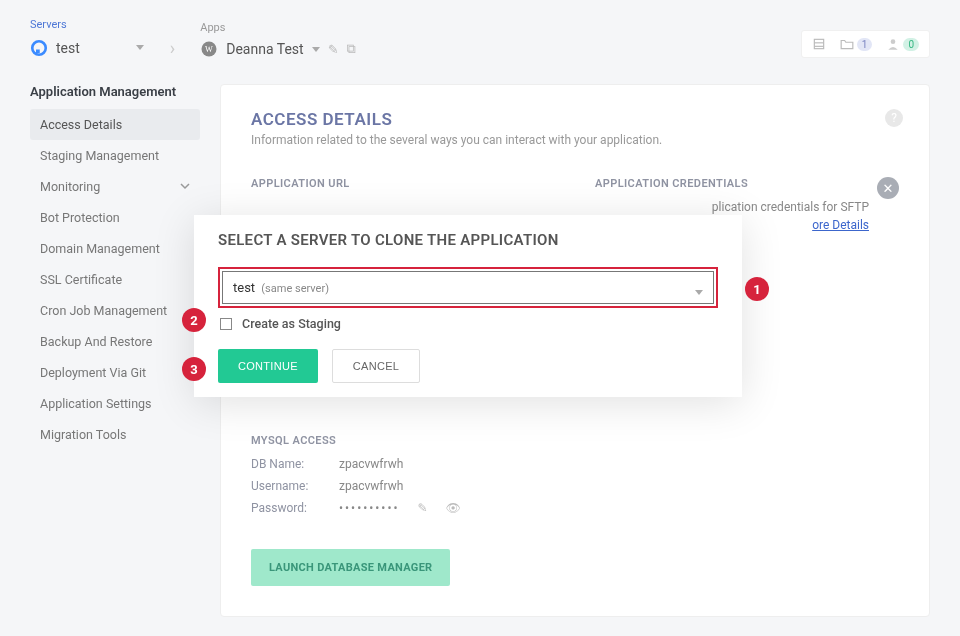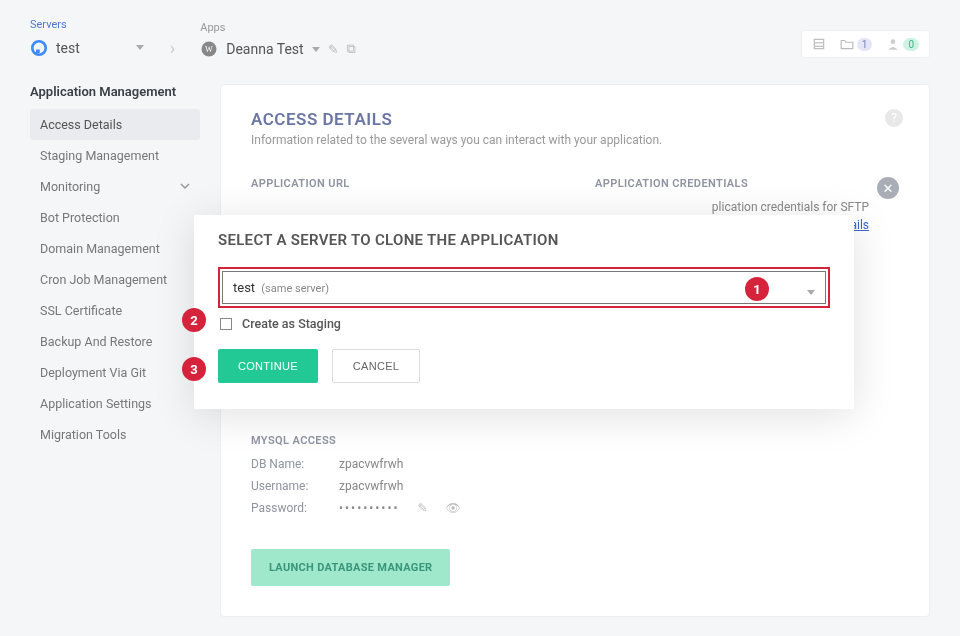--- a/index.html
+++ b/index.html
@@ -81,23 +81,23 @@
   .cred-text { color:#888; font-size:12px; line-height:1.5; }
   .link { color:#3c66cc; text-decoration:underline; }
   .close-x {
     width:22px; height:22px; border-radius:50%; background:#a9adb5; color:#fff;
     display:flex; align-items:center; justify-content:center; font-size:13px;
     margin-left:auto;
   }
 
   
   .modal {
-    position:absolute; left:194px; top:215px; width:660px;
+    position:absolute; left:194px; top:215px; width:548px;
     background:#fff; box-shadow:0 6px 40px rgba(0,0,0,.12);
-    padding: 16px 24px 26px 24px;
+    padding: 16px 24px 14px 24px;
   }
   .modal-title { color:#555; font-size:15px; font-weight:600; letter-spacing:.3px; margin-bottom:18px; }
   .select-wrap {
     border: 2.5px solid #d6233c;
     padding:2px;
     margin-bottom:8px;
   }
   .select-box {
     display:flex; align-items:flex-end; justify-content:space-between;
     padding:8px 10px;
@@ -210,24 +210,24 @@
             <path d="M1 3 l4 4 l4 -4" fill="none" stroke="#999" stroke-width="1.5"></path>
           </svg></span>
       </div>
     <div class="sidebar-item">
         <span>Bot Protection</span>
       </div>
     <div class="sidebar-item">
         <span>Domain Management</span>
       </div>
     <div class="sidebar-item">
+        <span>SSL Certificate</span>
+      </div>
+    <div class="sidebar-item">
         <span>Cron Job Management</span>
-      </div>
-    <div class="sidebar-item">
-        <span>SSL Certificate</span>
       </div>
     <div class="sidebar-item">
         <span>Backup And Restore</span>
       </div>
     <div class="sidebar-item">
         <span>Deployment Via Git</span>
       </div>
     <div class="sidebar-item">
         <span>Application Settings</span>
       </div>

